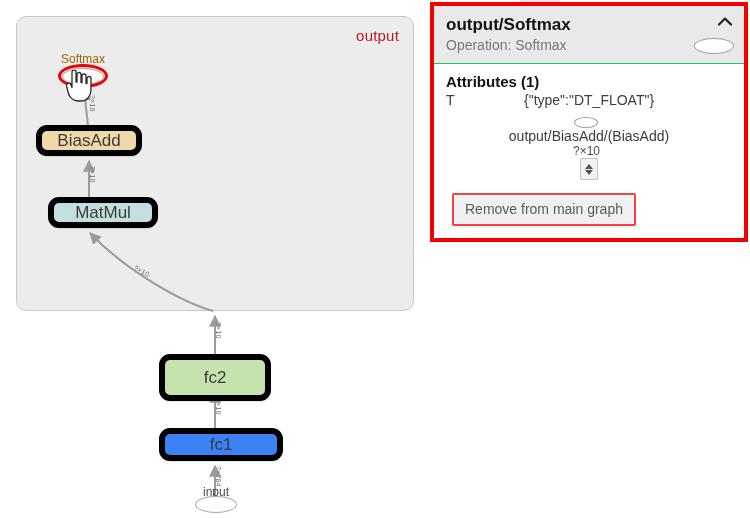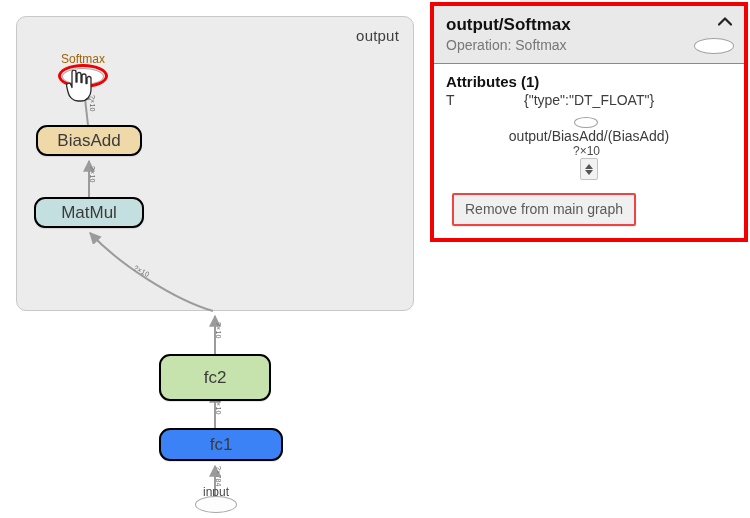--- a/index.html
+++ b/index.html
@@ -35,39 +35,39 @@
     background: #ececec;
     border: 1px solid #c8c8c8;
     border-radius: 10px;
     box-sizing: border-box;
   }
   .cluster-title {
     position: absolute;
     right: 14px;
     top: 10px;
     font-size: 15px;
-    color: #404040;
+    color: #b91c1c;
     letter-spacing: .2px;
   }
 
   
   .op-node {
     position: absolute;
     box-sizing: border-box;
     border-radius: 11px;
-    border: 2px solid #000000;
+    border: 6px solid #000000;
     display: flex;
     align-items: center;
     justify-content: center;
     font-size: 17px;
     color: #3b3b3b;
     box-shadow: 0 1px 1px rgba(0,0,0,.10);
   }
   #node-biasadd { left: 36px;  top: 125px; width: 106px; height: 31px; background: #efd9a8; }
-  #node-matmul  { left: 34px;  top: 197px; width: 110px; height: 31px; background: #c3dfdf; }
+  #node-matmul  { left: 48px;  top: 197px; width: 110px; height: 31px; background: #c3dfdf; }
   #node-fc2     { left: 159px; top: 354px; width: 112px; height: 47px; background: #c6e3ae; }
   #node-fc1     { left: 159px; top: 428px; width: 124px; height: 33px; background: #3b82f6; }
 
   
   .ellipse-node {
     position: absolute;
     border-radius: 50%;
     box-sizing: border-box;
   }
   #node-softmax-ellipse {

